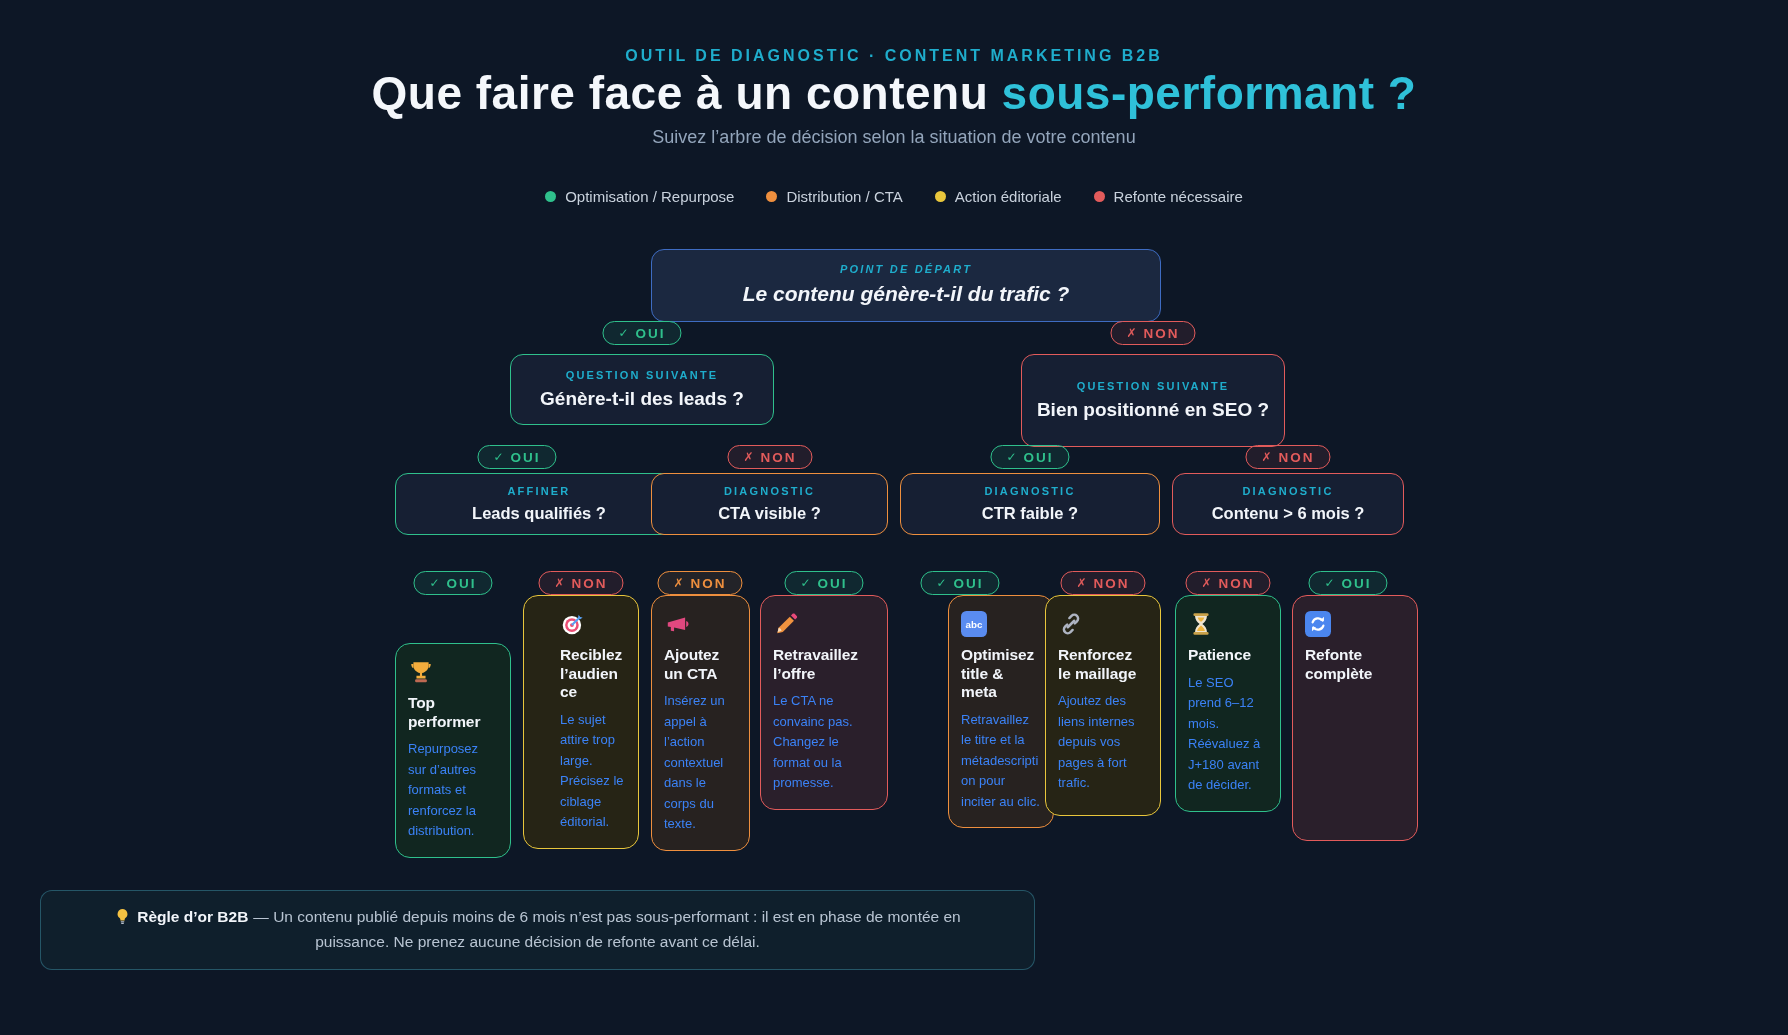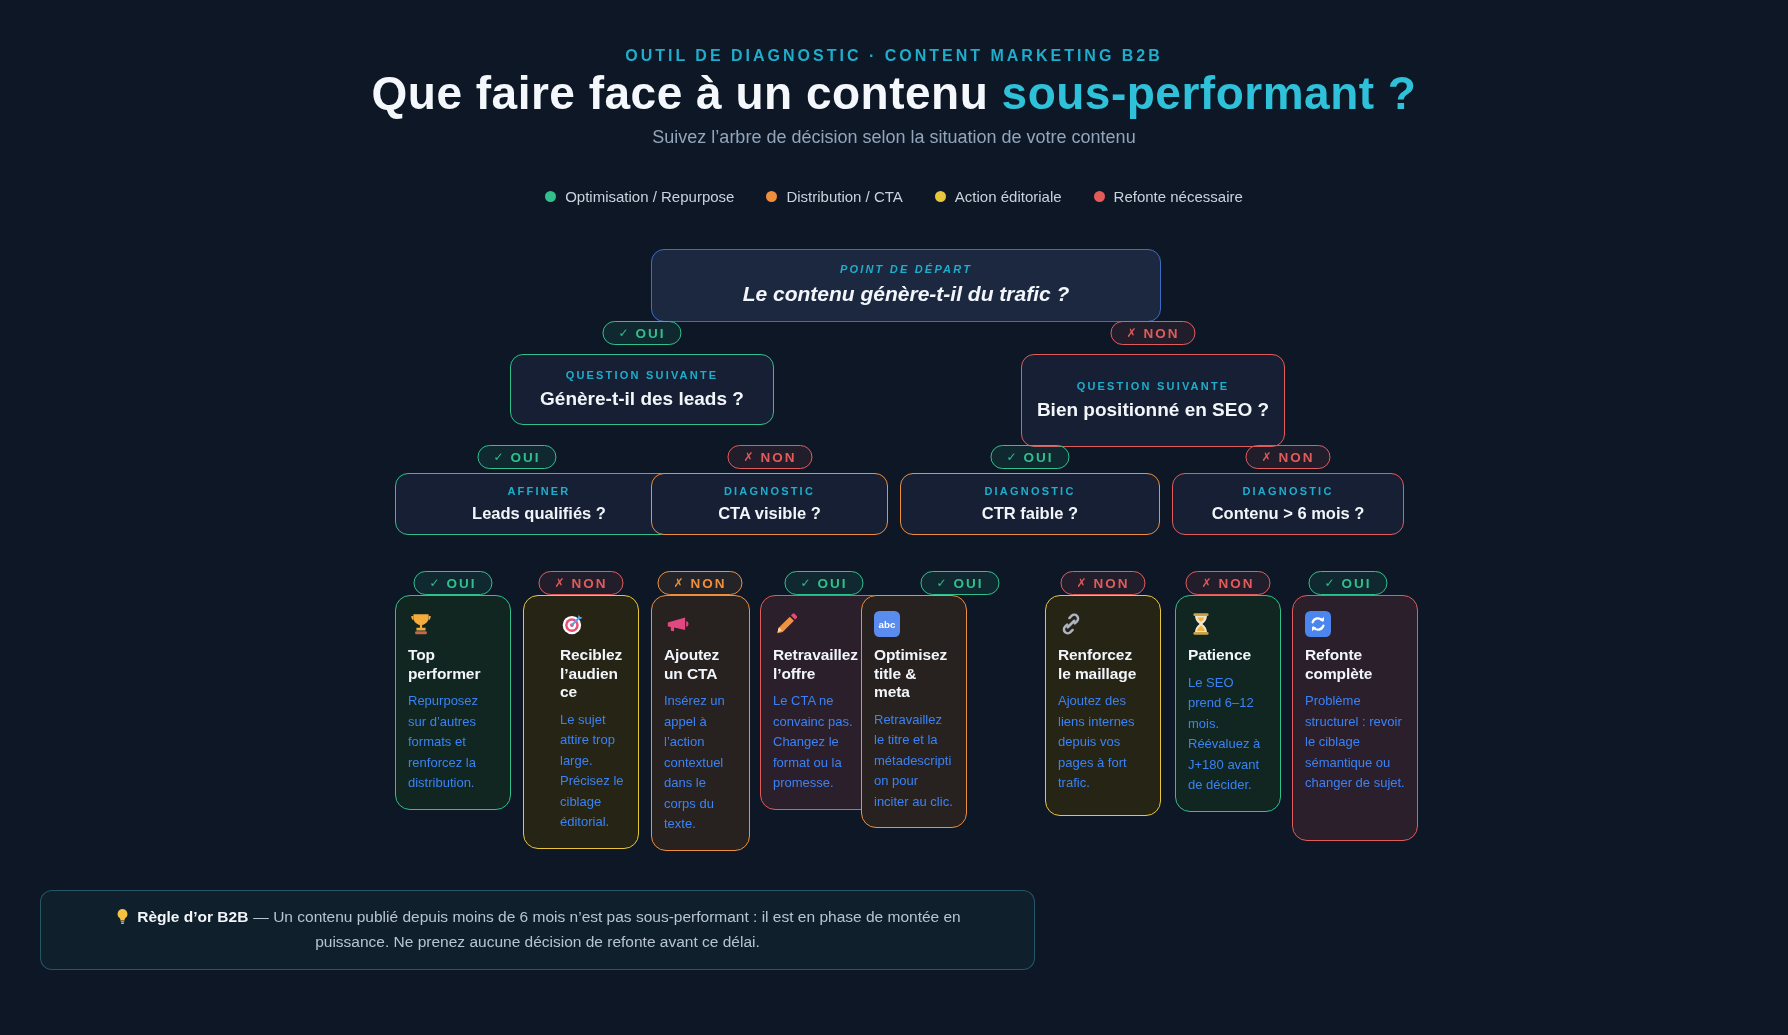--- a/index.html
+++ b/index.html
@@ -90,25 +90,25 @@
   .b-r3-5 { left:1103px; top:571px; }
   .b-r3-6 { left:1228px; top:571px; }
   .b-r3-7 { left:1348px; top:571px; }
 
   
   .card {
     position:absolute; top:595px;
     border:1.5px solid var(--c); border-radius:15px;
     background:var(--cardbg); padding:15px 12px;
   }
-  .c-0 { left:395px;  width:116px; min-height:205px; }
+  .c-0 { left:395px;  width:116px; min-height:205px;margin-top:48px; }
   .c-1 { left:523px;  width:116px; min-height:204px;padding-left:36px; }
   .c-2 { left:651px;  width:99px;  min-height:246px; }
   .c-3 { left:760px;  width:128px; min-height:205px; }
-  .c-4 { left:861px;  width:106px; min-height:209px; }
+  .c-4 { left:948px;  width:106px; min-height:209px; }
   .c-5 { left:1045px; width:116px; min-height:221px; }
   .c-6 { left:1175px; width:106px; min-height:203px; }
   .c-7 { left:1292px; width:126px; min-height:246px; }
   .card-icon { display:block; width:26px; height:26px; margin-bottom:9px; }
   .card-icon svg { width:26px; height:26px; display:block; }
   .card-title {
     font-size:15.5px; font-weight:800; color:#f2f5fa;
     line-height:1.2; letter-spacing:-.1px; margin-bottom:8px;
     overflow-wrap:break-word;
   }
@@ -337,21 +337,20 @@
   <span class="card-icon">
       <svg viewBox="0 0 24 24">
         <rect width="24" height="24" rx="5" fill="#4b86ef"></rect>
         <path d="M7 10.5a5.3 5.3 0 0 1 9.3-1.6" stroke="#fff" stroke-width="2" fill="none" stroke-linecap="round"></path>
         <path d="M17.5 5.3v3.8h-3.8z" fill="#fff"></path>
         <path d="M17 13.5a5.3 5.3 0 0 1-9.3 1.6" stroke="#fff" stroke-width="2" fill="none" stroke-linecap="round"></path>
         <path d="M6.5 18.7v-3.8h3.8z" fill="#fff"></path>
       </svg>
     </span>
   <div class="card-title">Refonte complète</div>
-  <div class="card-text">Problème structurel : revoir le ciblage sémantique ou changer de sujet.</div>
 </div>
 
 <div class="rule">
   <p class="rule-text">
     <span class="rule-bulb"><svg viewBox="0 0 24 24">
           <path d="M12 1.5a7 7 0 0 1 4 12.7c-.6.5-1 1.2-1 2v1.3H9v-1.3c0-.8-.4-1.5-1-2A7 7 0 0 1 12 1.5z" fill="#f5c242"></path>
           <rect x="9.4" y="18.6" width="5.2" height="1.7" rx=".8" fill="#b9c0cc"></rect>
           <rect x="10" y="21" width="4" height="1.7" rx=".8" fill="#b9c0cc"></rect>
         </svg></span><strong>Règle d’or B2B</strong><span>— Un contenu publié depuis moins de 6 mois n’est pas sous-performant : il est en phase de montée en puissance. Ne prenez aucune décision de refonte avant ce délai.</span>
   </p>

